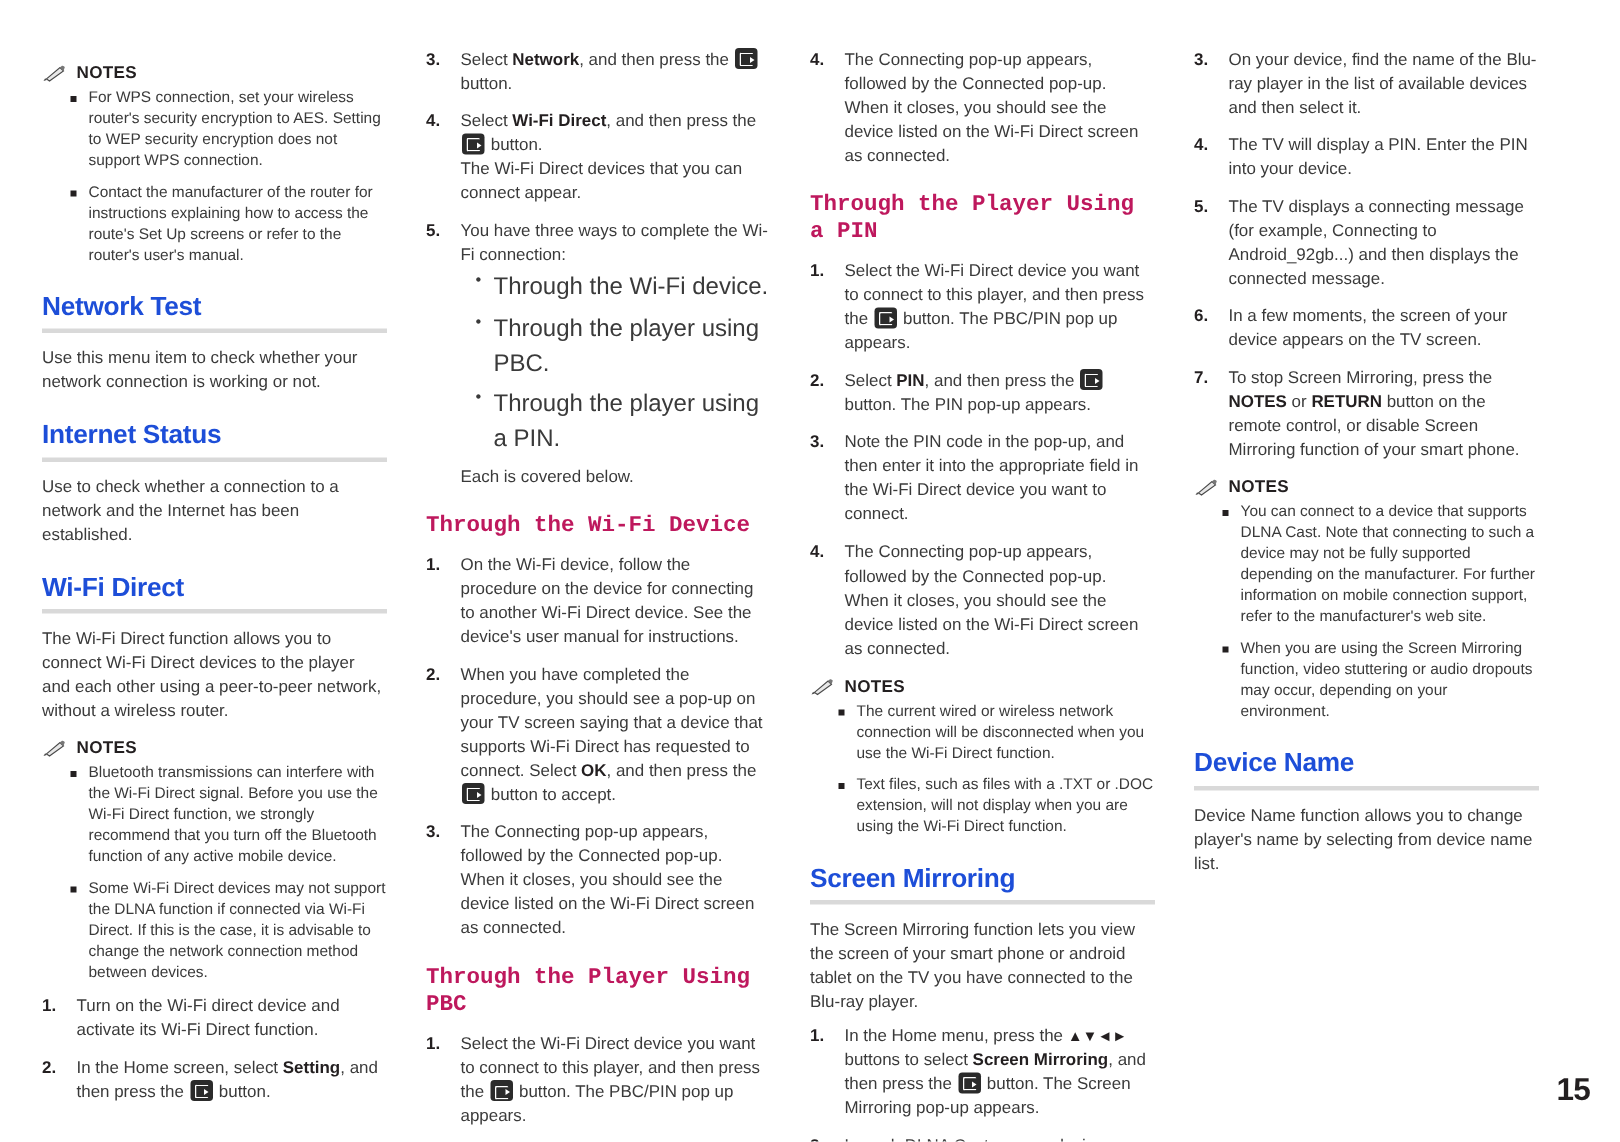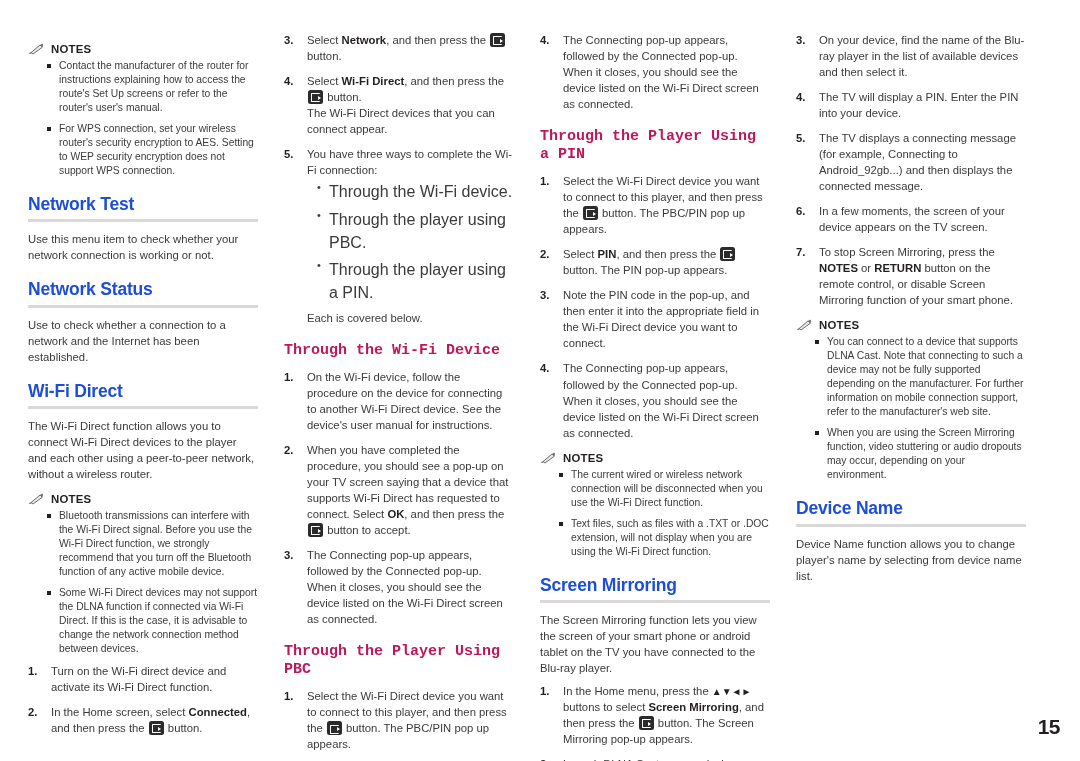--- a/index.html
+++ b/index.html
@@ -203,30 +203,30 @@
           <span>
             <svg class="pencil-icon" width="16" height="12" viewBox="0 0 16 12">
               <path d="M1 11 L3.2 10.4 L2.1 9.1 Z" fill="#4a4a4a"></path>
               <path d="M3 9.6 L12 2 L14.3 4.3 L5 11 Z" fill="#e8e8e8" stroke="#4a4a4a" stroke-width="0.8"></path>
               <path d="M12 2 L13.3 0.9 C13.9 0.5 14.9 1.2 15.2 1.9 L14.3 4.3 Z" fill="#777"></path>
             </svg>
           </span>
           <span class="label">NOTES</span>
         </div>
         <ul class="notes-list">
+          <li>For WPS connection, set your wireless router's security encryption to AES. Setting to WEP security encryption does not support WPS connection.</li>
           <li>Contact the manufacturer of the router for instructions explaining how to access the route's Set Up screens or refer to the router's user's manual.</li>
-          <li>For WPS connection, set your wireless router's security encryption to AES. Setting to WEP security encryption does not support WPS connection.</li>
         </ul>
       </div>
 
       <h2 class="section-title">Network Test</h2>
       <div class="rule"></div>
       <p class="body-text">Use this menu item to check whether your network connection is working or not.</p>
 
-      <h2 class="section-title">Network Status</h2>
+      <h2 class="section-title">Internet Status</h2>
       <div class="rule"></div>
       <p class="body-text">Use to check whether a connection to a network and the Internet has been established.</p>
 
       <h2 class="section-title">Wi-Fi Direct</h2>
       <div class="rule"></div>
       <p class="body-text">The Wi-Fi Direct function allows you to connect Wi-Fi Direct devices to the player and each other using a peer-to-peer network, without a wireless router.</p>
 
       <div class="notes-block">
         <div class="notes-head">
           <span>
@@ -240,21 +240,21 @@
         </div>
         <ul class="notes-list">
           <li>Bluetooth transmissions can interfere with the Wi-Fi Direct signal. Before you use the Wi-Fi Direct function, we strongly recommend that you turn off the Bluetooth function of any active mobile device.</li>
           <li>Some Wi-Fi Direct devices may not support the DLNA function if connected via Wi-Fi Direct. If this is the case, it is advisable to change the network connection method between devices.</li>
         </ul>
       </div>
 
       <div class="spacer-sm"></div>
       <ol class="steps">
           <li><span class="num">1.</span><span>Turn on the Wi-Fi direct device and activate its Wi-Fi Direct function.</span></li>
-          <li><span class="num">2.</span><span>In the Home screen, select <b>Connected</b>, and then press the <span class="enter-key"></span> button.</span></li>
+          <li><span class="num">2.</span><span>In the Home screen, select <b>Setting</b>, and then press the <span class="enter-key"></span> button.</span></li>
         </ol>
     </div>
 
     <div class="col">
       <ol class="steps">
           <li><span class="num">3.</span><span>Select <b>Network</b>, and then press the <span class="enter-key"></span> button.</span></li>
           <li><span class="num">4.</span><span>Select <b>Wi-Fi Direct</b>, and then press the <span class="enter-key"></span> button.<br>The Wi-Fi Direct devices that you can connect appear.</span></li>
           <li><span class="num">5.</span><span>You have three ways to complete the Wi-Fi connection:</span><ul class="bullets">
               <li>Through the Wi-Fi device.</li>
               <li>Through the player using PBC.</li>

